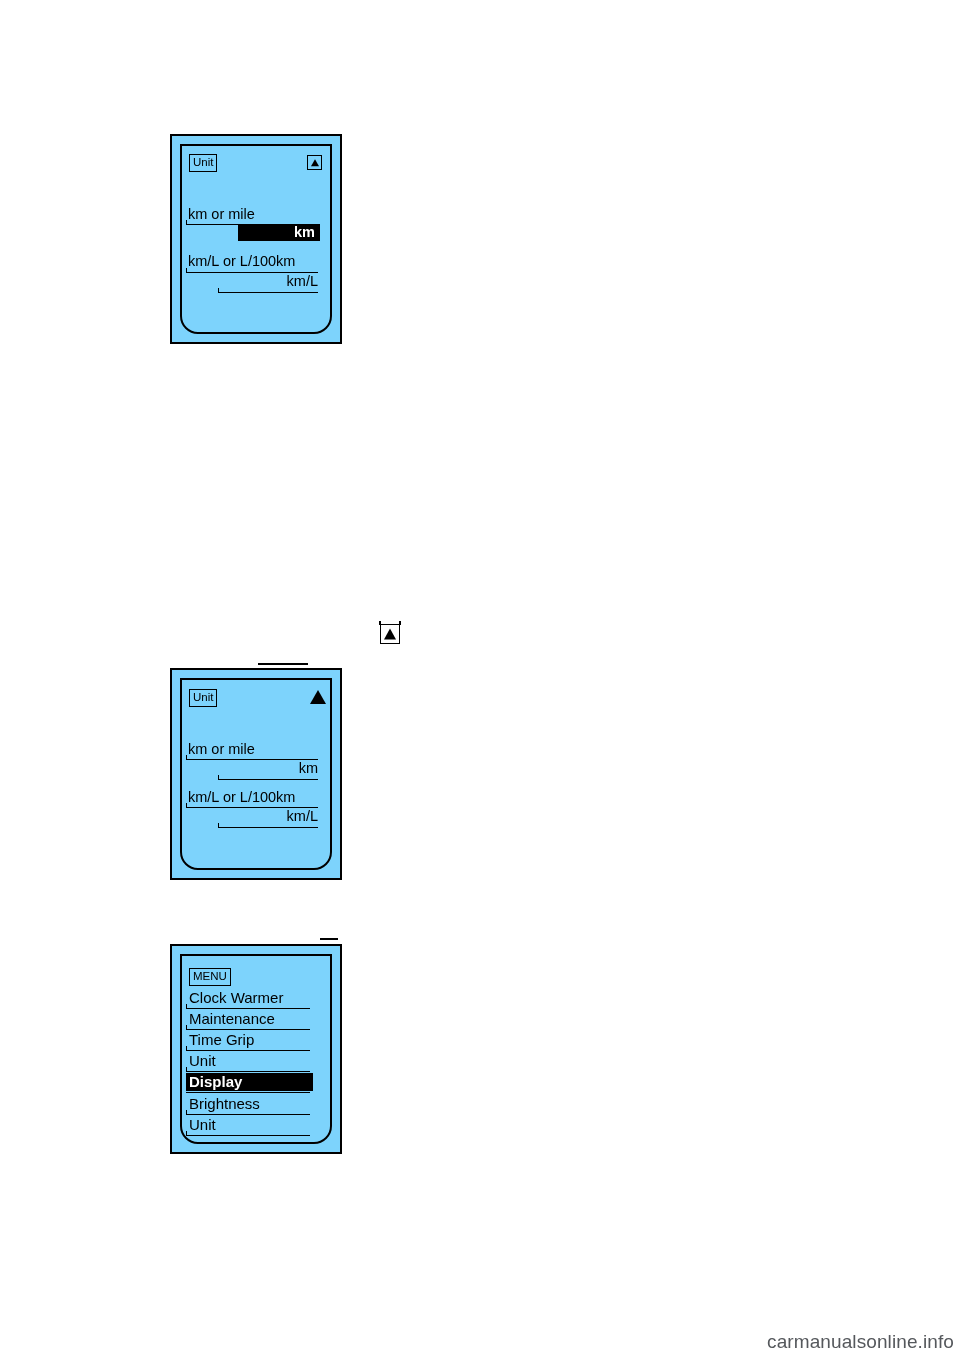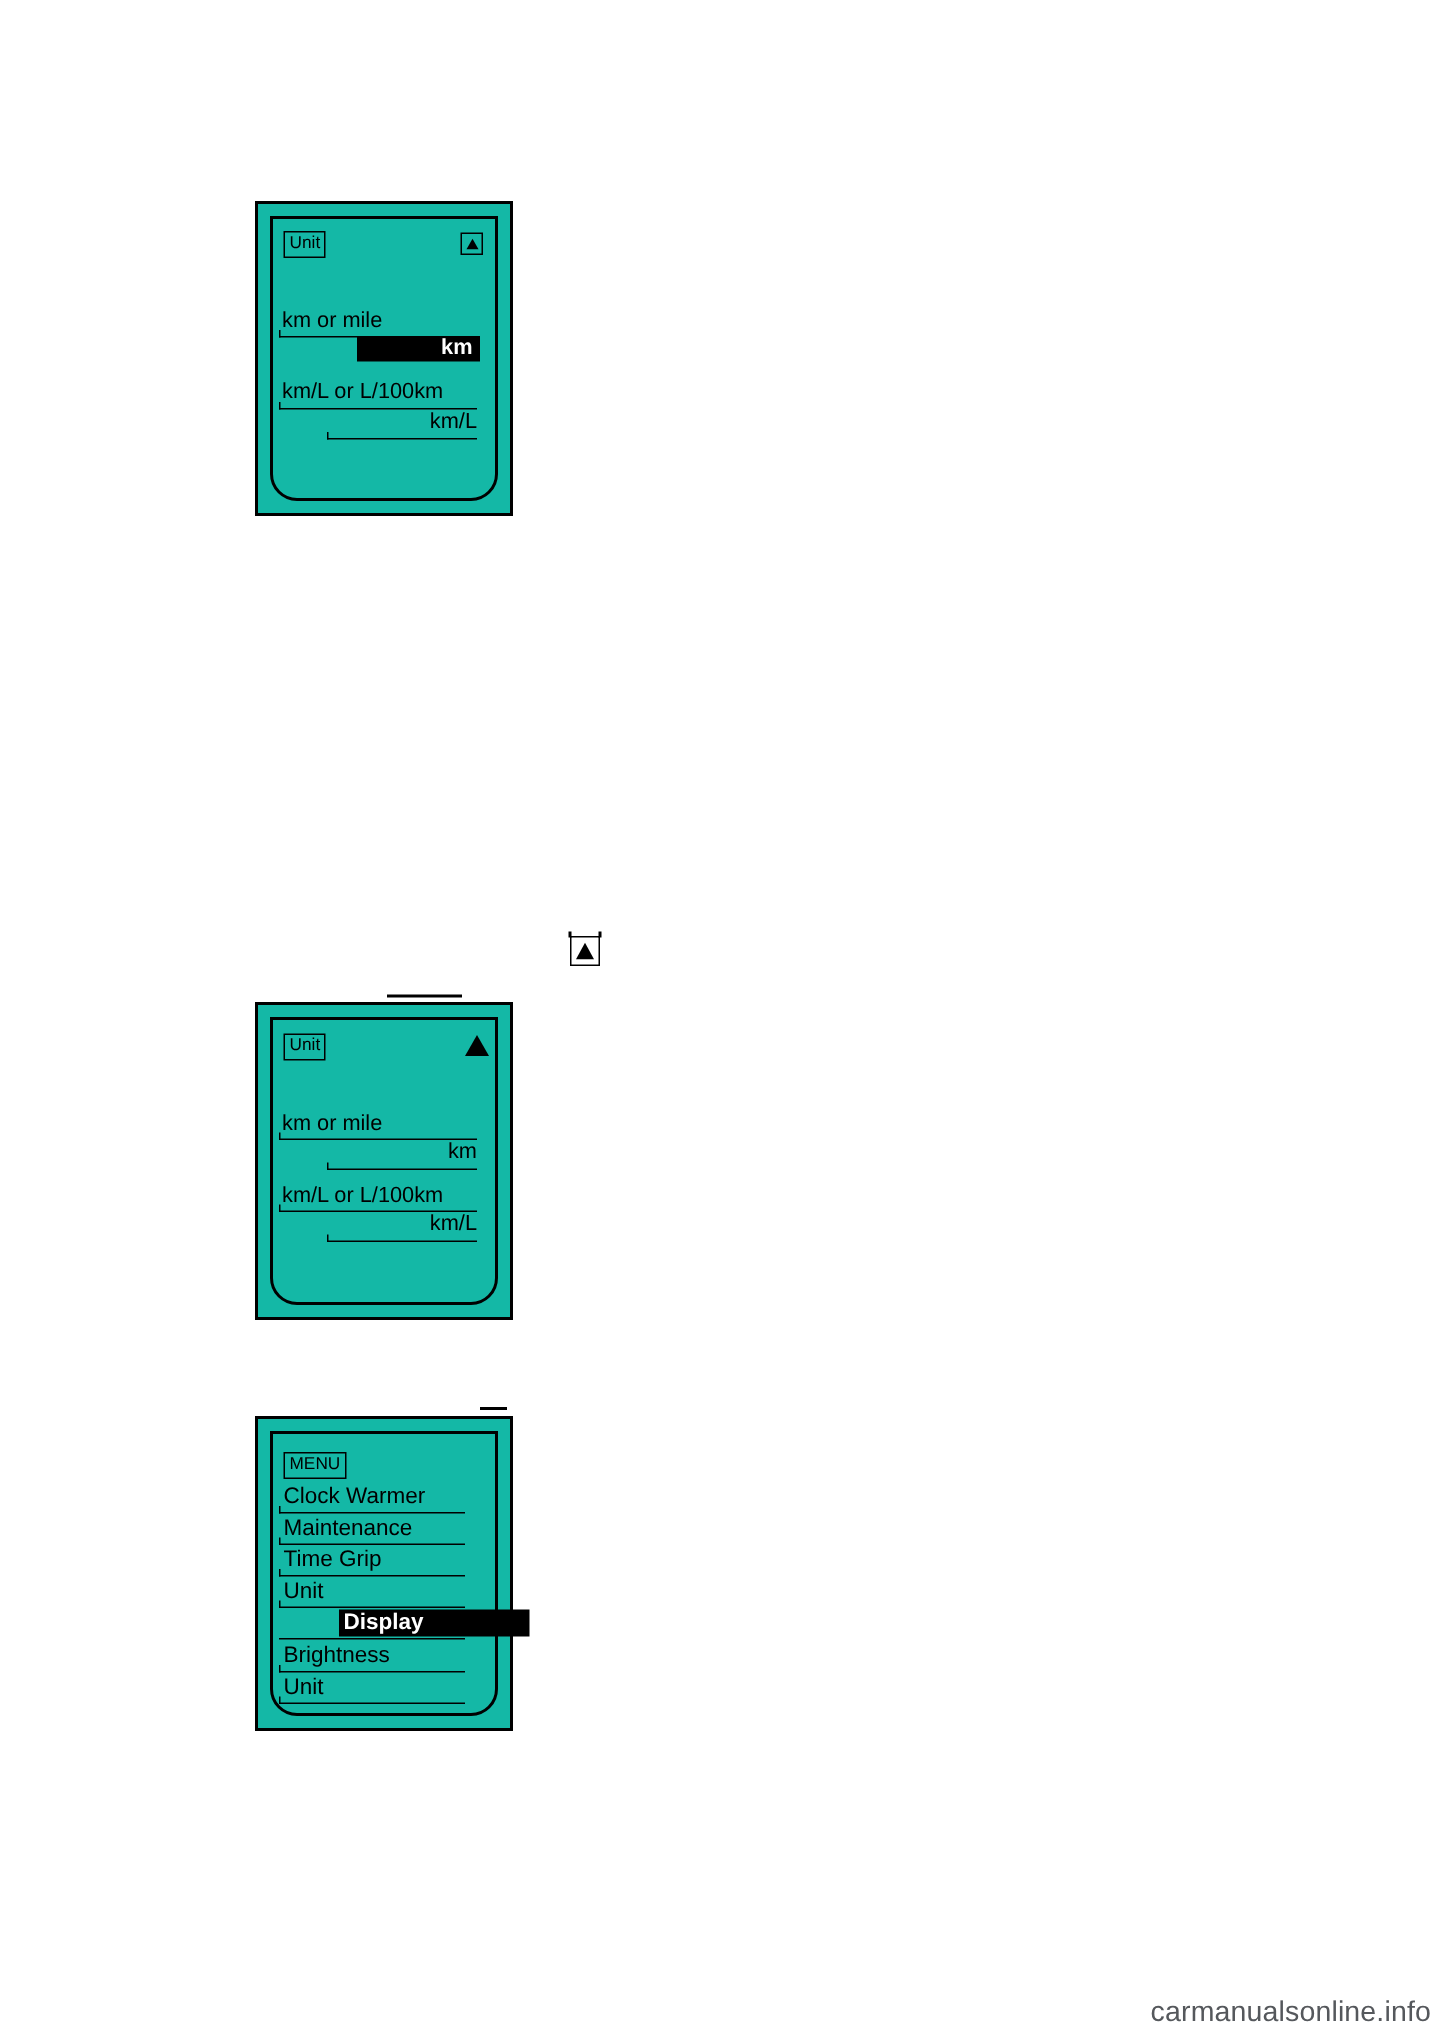--- a/index.html
+++ b/index.html
@@ -11,21 +11,21 @@
     width: 960px;
     height: 1357px;
     position: relative;
     font-family: "Liberation Sans", sans-serif;
     overflow: hidden;
   }
 
   
   .lcd {
     position: absolute;
-    background: #14b8a6;
+    background: #7dd3fc;
     border: 2px solid #000000;
     box-sizing: border-box;
   }
 
   .lcd-inner {
     position: absolute;
     left: 10px;
     top: 10px;
     right: 10px;
     bottom: 10px;
@@ -150,21 +150,20 @@
     line-height: 18px;
     color: #000;
     white-space: nowrap;
     padding-left: 3px;
     font-family: "Liberation Sans", sans-serif;
   }
   .menu-item.selected {
     background: #000;
     color: #fff;
     font-weight: bold;
-    margin-left: 40px;
   }
 
   
   .watermark {
     position: absolute;
     right: 6px;
     bottom: 4px;
     font-size: 19px;
     color: #55585c;
     letter-spacing: 0.1px;

